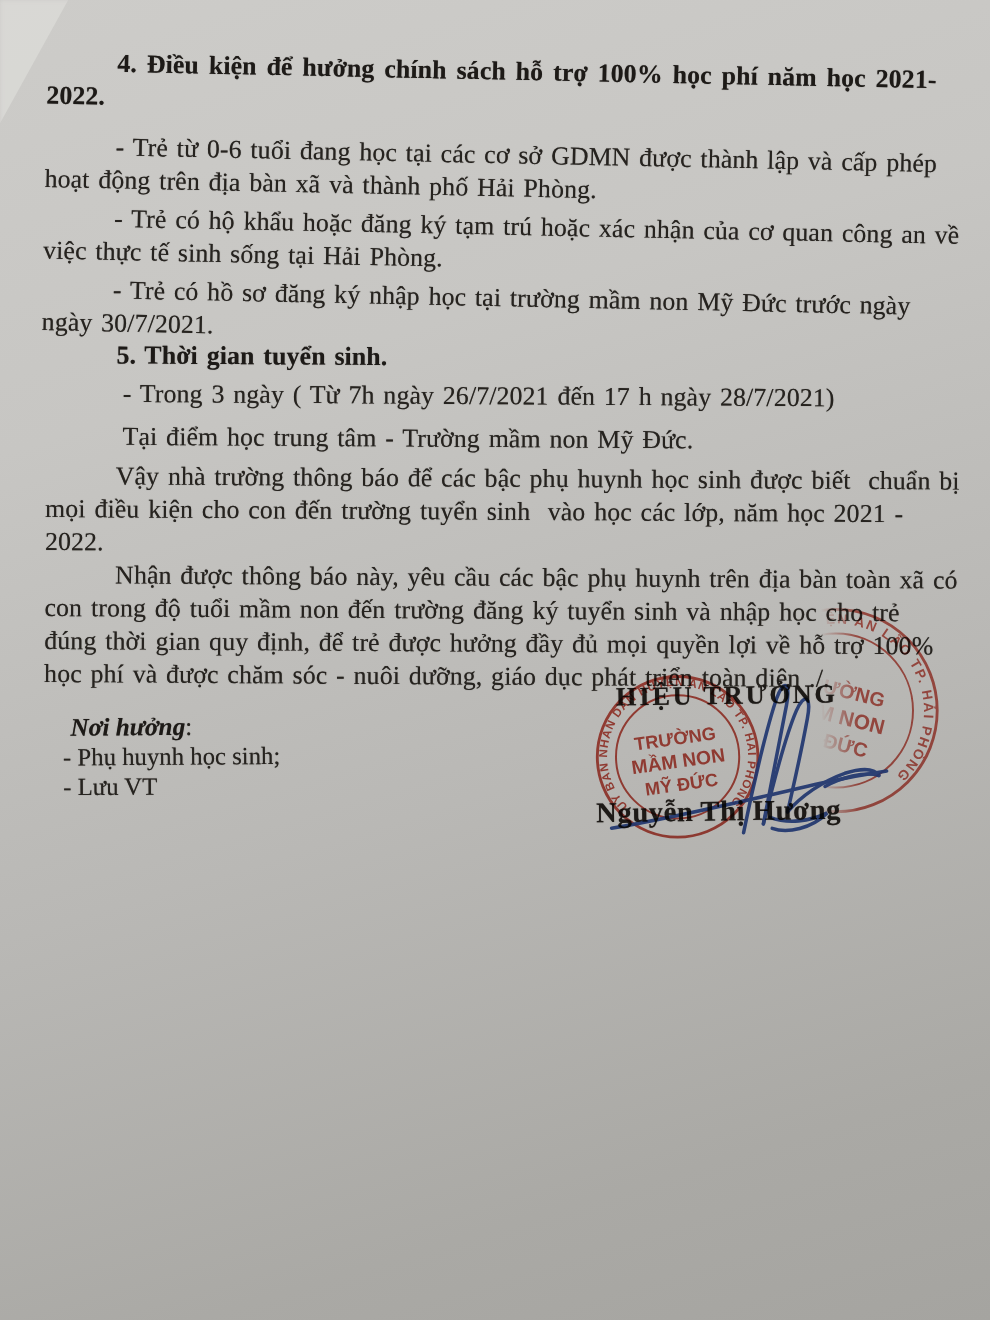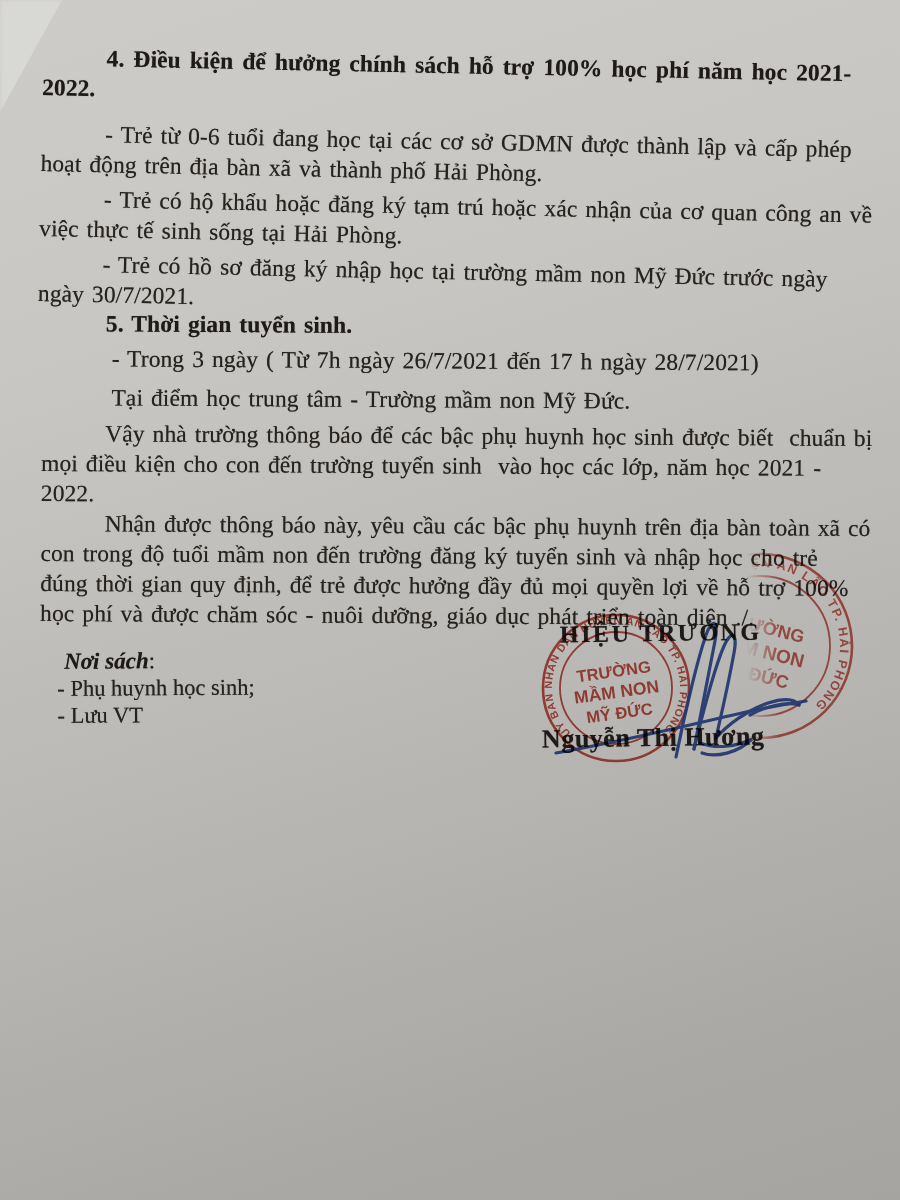--- a/index.html
+++ b/index.html
@@ -76,21 +76,21 @@
     <p class="para ind mt6">Vậy nhà trường thông báo để các bậc phụ huynh học sinh được biết  chuẩn bị
 mọi điều kiện cho con đến trường tuyển sinh  vào học các lớp, năm học 2021 -
 2022.</p>
     <p class="para ind">Nhận được thông báo này, yêu cầu các bậc phụ huynh trên địa bàn toàn xã có
 con trong độ tuổi mầm non đến trường đăng ký tuyển sinh và nhập học cho trẻ
 đúng thời gian quy định, để trẻ được hưởng đầy đủ mọi quyền lợi về hỗ trợ 100%
 học phí và được chăm sóc - nuôi dưỡng, giáo dục phát triển toàn diện ./.</p>
   </div>
 
   <div class="block tilt-c">
-    <p class="noi-nhan"><span class="lbl">Nơi sách</span><span>:</span></p>
+    <p class="noi-nhan"><span class="lbl">Nơi hưởng</span><span>:</span></p>
     <p class="recipient">- Phụ huynh học sinh;</p>
     <p class="recipient">- Lưu VT</p>
   </div>
 
   <div class="sig-title">HIỆU TRƯỞNG</div>
   <div class="sig-name">Nguyễn Thị Hương</div>
 
   <svg class="overlay" viewBox="0 0 900 1200" xmlns="http://www.w3.org/2000/svg">
     <defs>
       <linearGradient id="fadeGrad" x1="0" y1="0" x2="1" y2="0">

